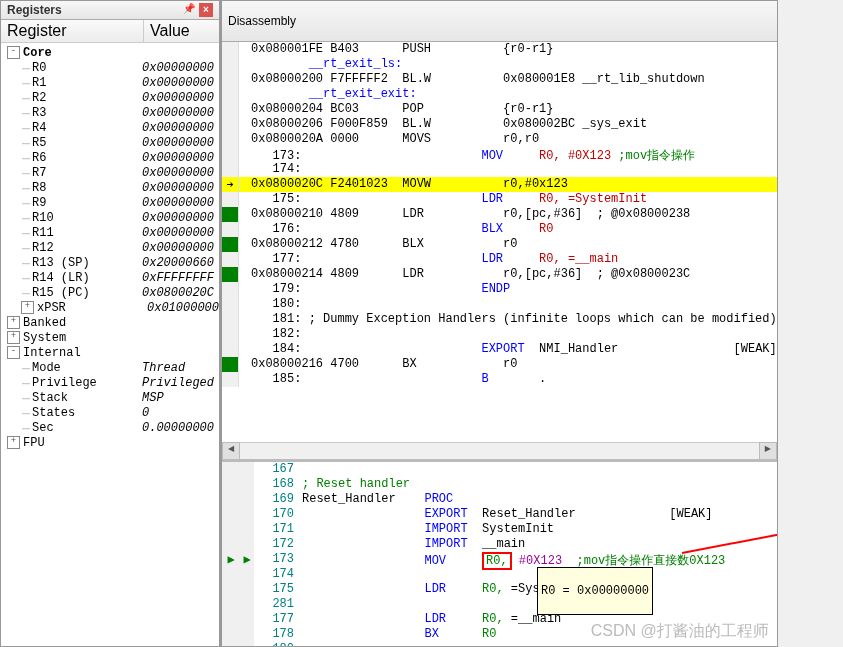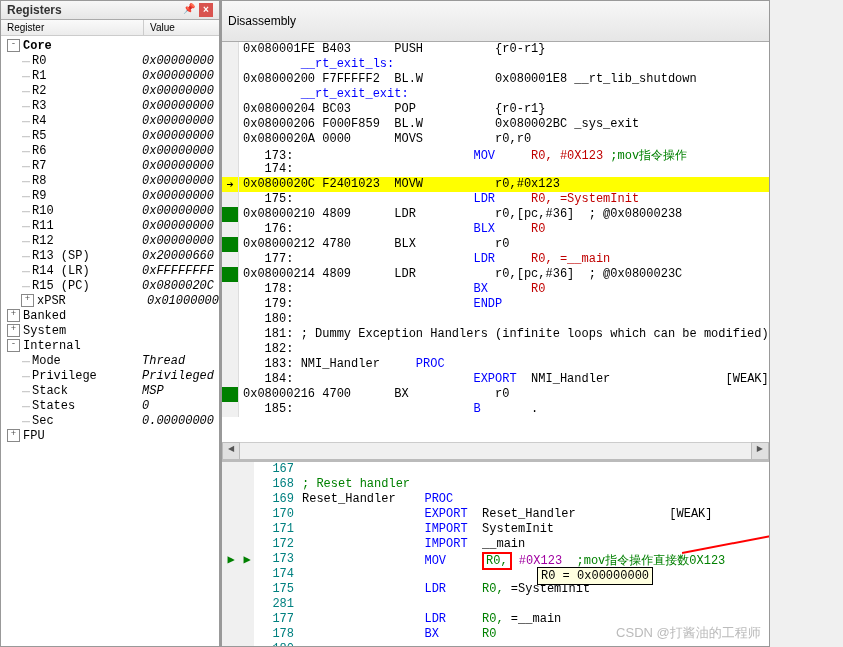--- a/index.html
+++ b/index.html
@@ -43,21 +43,21 @@
     .close-icon {
       background: #d9534f;
       color: #fff;
       font-weight: bold;
       line-height: 14px;
     }
     .table-header {
       display: flex;
       background: linear-gradient(#fafafa, #ececec);
       border-bottom: 1px solid #ccc;
-      font-size: 10px;
+      font-size: 16px;
     }
     .col-reg {
       width: 130px;
       padding: 2px 6px;
       border-right: 1px solid #ccc;
     }
     .col-val {
       flex: 1;
       padding: 2px 6px;
     }
@@ -146,21 +146,21 @@
     .gutter-green { background: #008000; }
     .gutter-arrow {
       background: #ffff00;
     }
     .arrow-cur {
       color: #000;
       font-weight: bold;
       font-size: 12px;
     }
     .dl-content {
-      padding-left: 4px;
+      padding-left: 12px;
       flex: 1;
     }
     .highlight-line { background: #ffff00; }
     .addr { color: #000; }
     .hex { color: #000; }
     .mnem { color: #000; }
     .op-red { color: #c00000; }
     .label-blue { color: #0000ff; }
     .comment-green { color: #008000; }
     .src-line {
@@ -186,21 +186,21 @@
       width: 40px;
       text-align: right;
       color: #008080;
       padding-right: 8px;
     }
     .src-content { flex: 1; }
     .tooltip-box {
       position: absolute;
       border: 1px solid #000;
       background: #ffffe0;
-      padding: 1px 3px;
+      padding: 16px 3px;
       font-family: "Courier New", monospace;
       font-size: 12px;
     }
     .redbox {
       border: 2px solid #ff0000;
       padding: 0 2px;
     }
     .annotation {
       color: #ff0000;
       font-family: "Microsoft YaHei", sans-serif;
@@ -223,21 +223,21 @@
       text-align: center;
       line-height: 12px;
       color: #555;
     }
     .watermark {
       position: absolute;
       right: 8px;
       bottom: 4px;
       color: #bbb;
       font-family: "Microsoft YaHei", sans-serif;
-      font-size: 13px;
+      font-size: 16px;
       pointer-events: none;
       text-align: center;
     }
   </style>
 </head>
 <body>
 
 <div class="container">
 
   <div class="left-panel">
@@ -427,26 +427,24 @@
         <div class="disasm-line"><div class="gutter"></div><div class="dl-content"><span class="addr">0x0800020A</span> <span class="hex">0000    </span>  <span class="mnem">MOVS </span><span>         r0,r0</span></div></div>
         <div class="disasm-line"><div class="gutter"></div><div class="dl-content"><span>   173:</span><span class="label-blue">                         MOV</span><span class="op-red">     R0, #0X123</span><span class="comment-green"> ;mov指令操作</span></div></div>
         <div class="disasm-line"><div class="gutter"></div><div class="dl-content"><span>   174:</span></div></div>
         <div class="disasm-line highlight-line"><div class="gutter gutter-arrow"><span class="arrow-cur">➔</span></div><div class="dl-content"><span class="addr">0x0800020C</span> <span class="hex">F2401023</span>  <span class="mnem">MOVW </span><span>         r0,#0x123</span></div></div>
         <div class="disasm-line"><div class="gutter"></div><div class="dl-content"><span>   175:</span><span class="label-blue">                         LDR</span><span class="op-red">     R0, =SystemInit</span></div></div>
         <div class="disasm-line"><div class="gutter gutter-green"></div><div class="dl-content"><span class="addr">0x08000210</span> <span class="hex">4809    </span>  <span class="mnem">LDR  </span><span>         r0,[pc,#36]  ; @0x08000238</span></div></div>
         <div class="disasm-line"><div class="gutter"></div><div class="dl-content"><span>   176:</span><span class="label-blue">                         BLX</span><span class="op-red">     R0</span></div></div>
         <div class="disasm-line"><div class="gutter gutter-green"></div><div class="dl-content"><span class="addr">0x08000212</span> <span class="hex">4780    </span>  <span class="mnem">BLX  </span><span>         r0</span></div></div>
         <div class="disasm-line"><div class="gutter"></div><div class="dl-content"><span>   177:</span><span class="label-blue">                         LDR</span><span class="op-red">     R0, =__main</span></div></div>
         <div class="disasm-line"><div class="gutter gutter-green"></div><div class="dl-content"><span class="addr">0x08000214</span> <span class="hex">4809    </span>  <span class="mnem">LDR  </span><span>         r0,[pc,#36]  ; @0x0800023C</span></div></div>
-        <div class="disasm-line"><div class="gutter"></div><div class="dl-content"><span>   178:</span><span class="label-blue">                         BX </span><span class="op-red">     R0</span></div></div>
         <div class="disasm-line"><div class="gutter"></div><div class="dl-content"><span>   179:</span><span class="label-blue">                         ENDP</span></div></div>
         <div class="disasm-line"><div class="gutter"></div><div class="dl-content"><span>   180:</span></div></div>
         <div class="disasm-line"><div class="gutter"></div><div class="dl-content"><span>   181: ; Dummy Exception Handlers (infinite loops which can be modified)</span></div></div>
         <div class="disasm-line"><div class="gutter"></div><div class="dl-content"><span>   182:</span></div></div>
-        <div class="disasm-line"><div class="gutter"></div><div class="dl-content"><span>   183: NMI_Handler</span><span class="label-blue">     PROC</span></div></div>
         <div class="disasm-line"><div class="gutter"></div><div class="dl-content"><span>   184:</span><span class="label-blue">                         EXPORT</span><span>  NMI_Handler                [WEAK]</span></div></div>
         <div class="disasm-line"><div class="gutter gutter-green"></div><div class="dl-content"><span class="addr">0x08000216</span> <span class="hex">4700    </span>  <span class="mnem">BX   </span><span>         r0</span></div></div>
         <div class="disasm-line"><div class="gutter"></div><div class="dl-content"><span>   185:</span><span class="label-blue">                         B  </span><span>     .</span></div></div>
       </div>
     <div class="scrollbar-h">
       <div class="scroll-btn">◀</div>
       <div style="flex:1"></div>
       <div class="scroll-btn">▶</div>
     </div>
 

